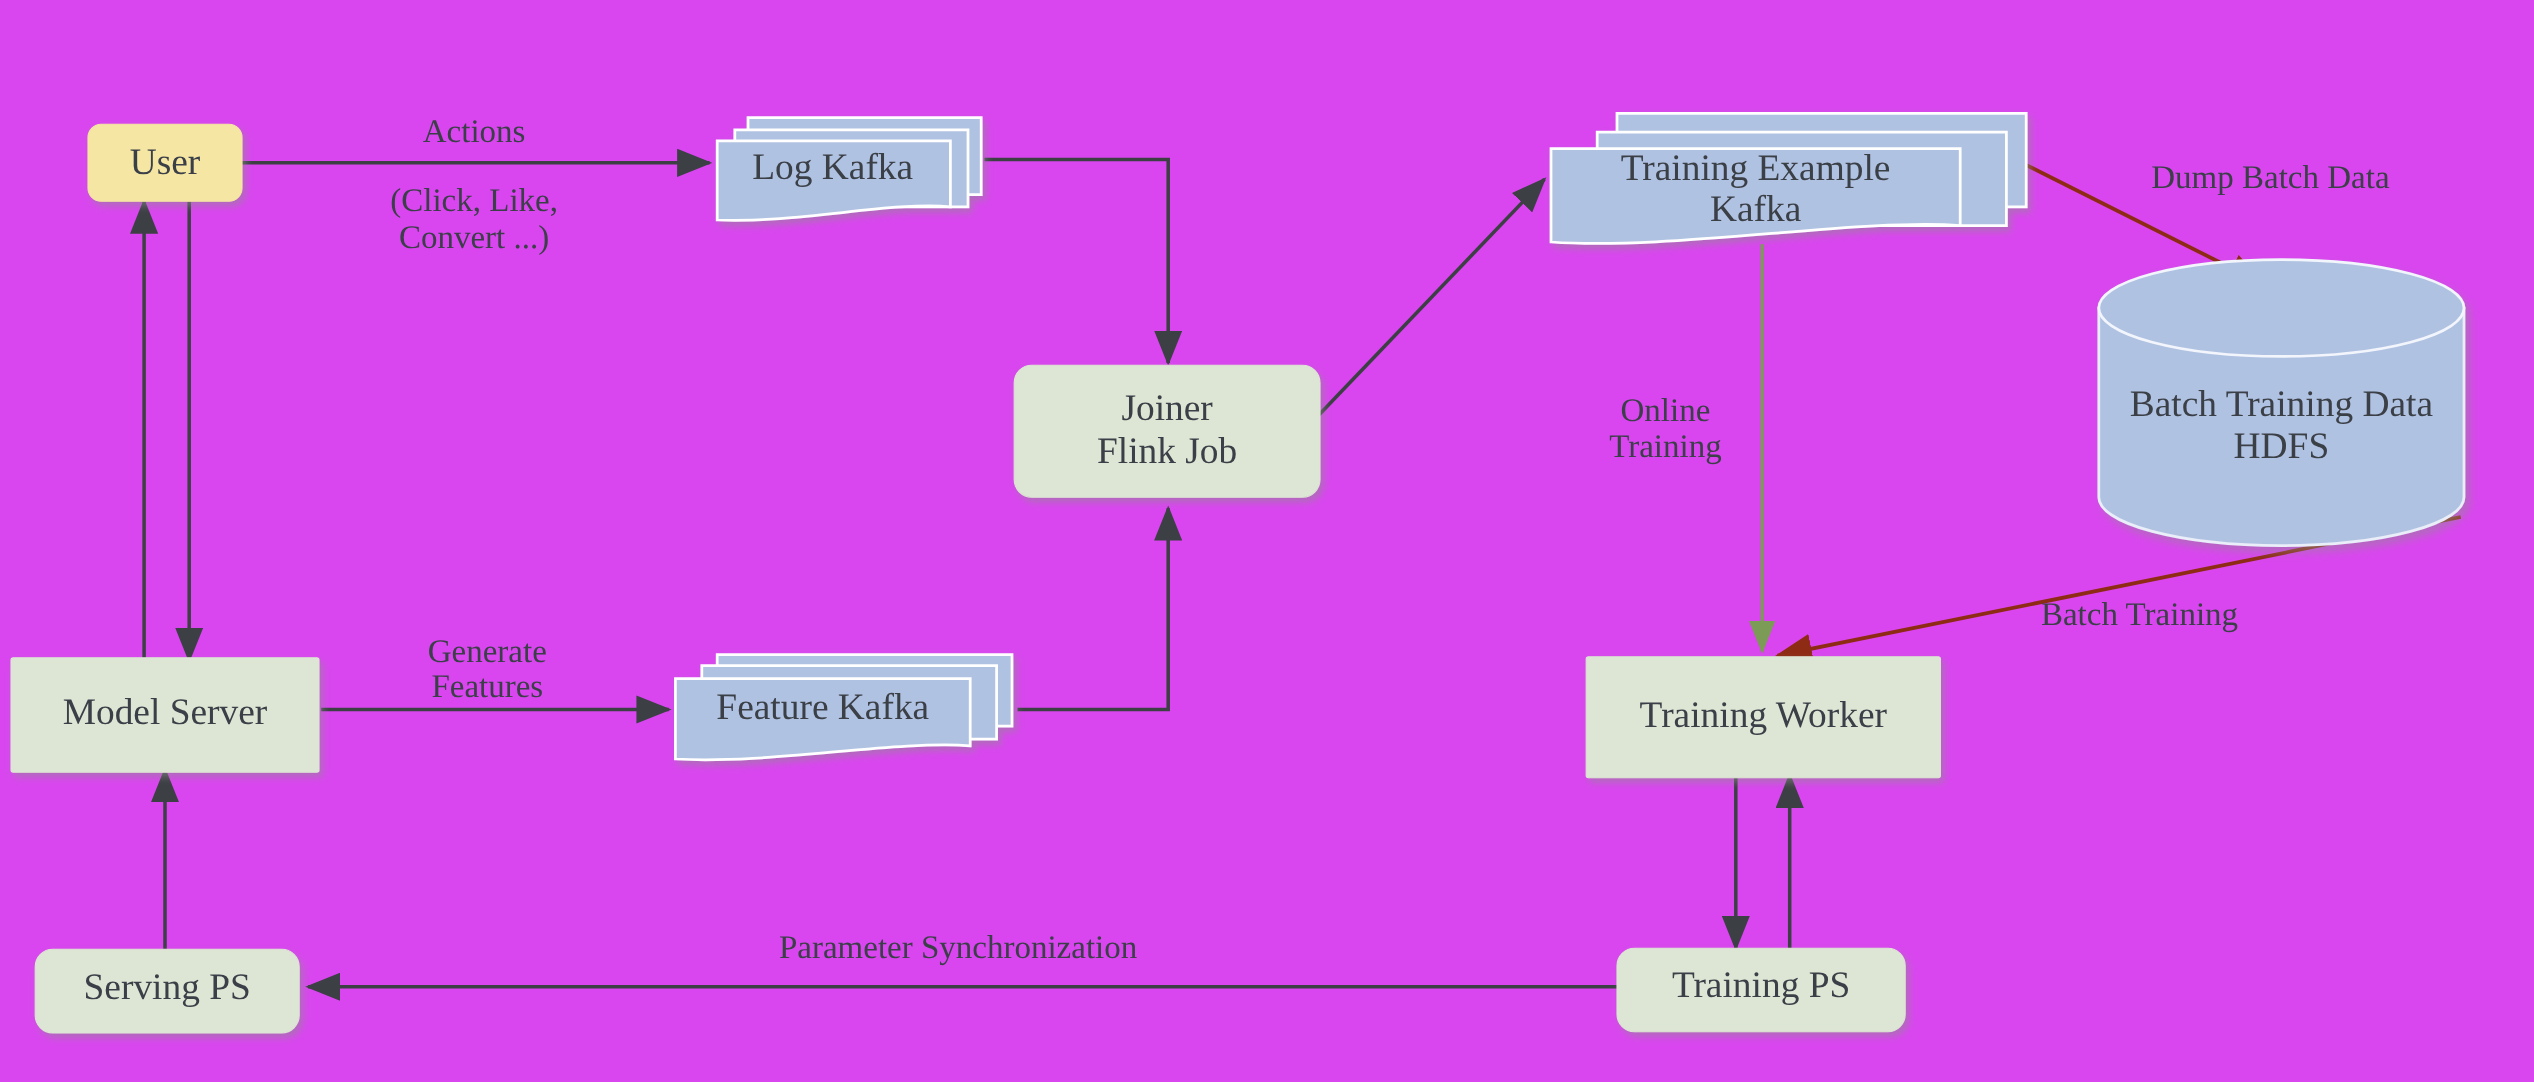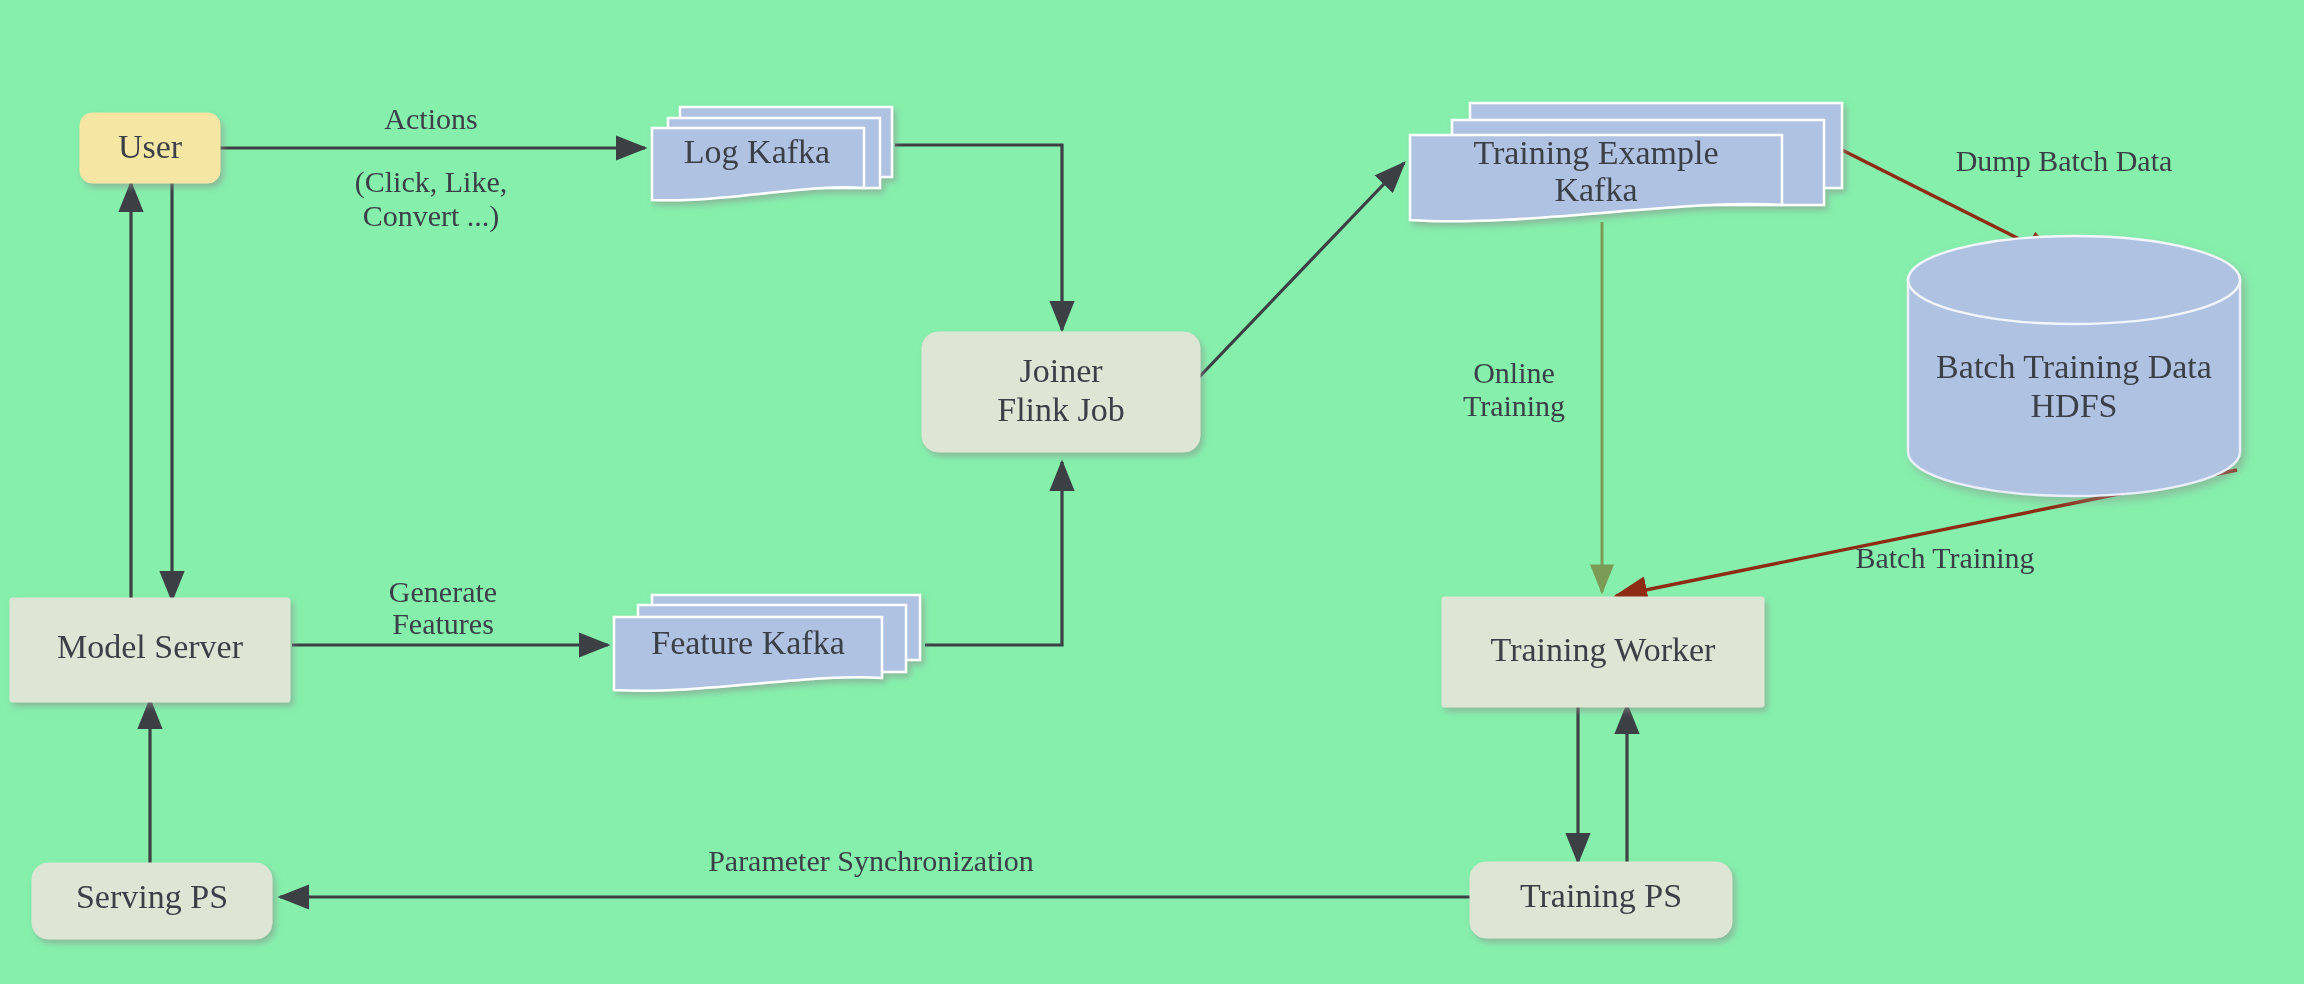--- a/index.html
+++ b/index.html
@@ -10,21 +10,21 @@
   body {
     width: 2304px;
     height: 984px;
     overflow: hidden;
     font-family: "Liberation Serif", "DejaVu Serif", serif;
   }
   #diagram-root {
     position: relative;
     width: 2304px;
     height: 984px;
-    background: #86efac;
+    background: #d946ef;
     text-align: right;
   }
   svg#flow {
     display: block;
     width: 2304px;
     height: 984px;
   }
   .node-label {
     font-family: "Liberation Serif", "DejaVu Serif", serif;
     fill: #3b3f47;

